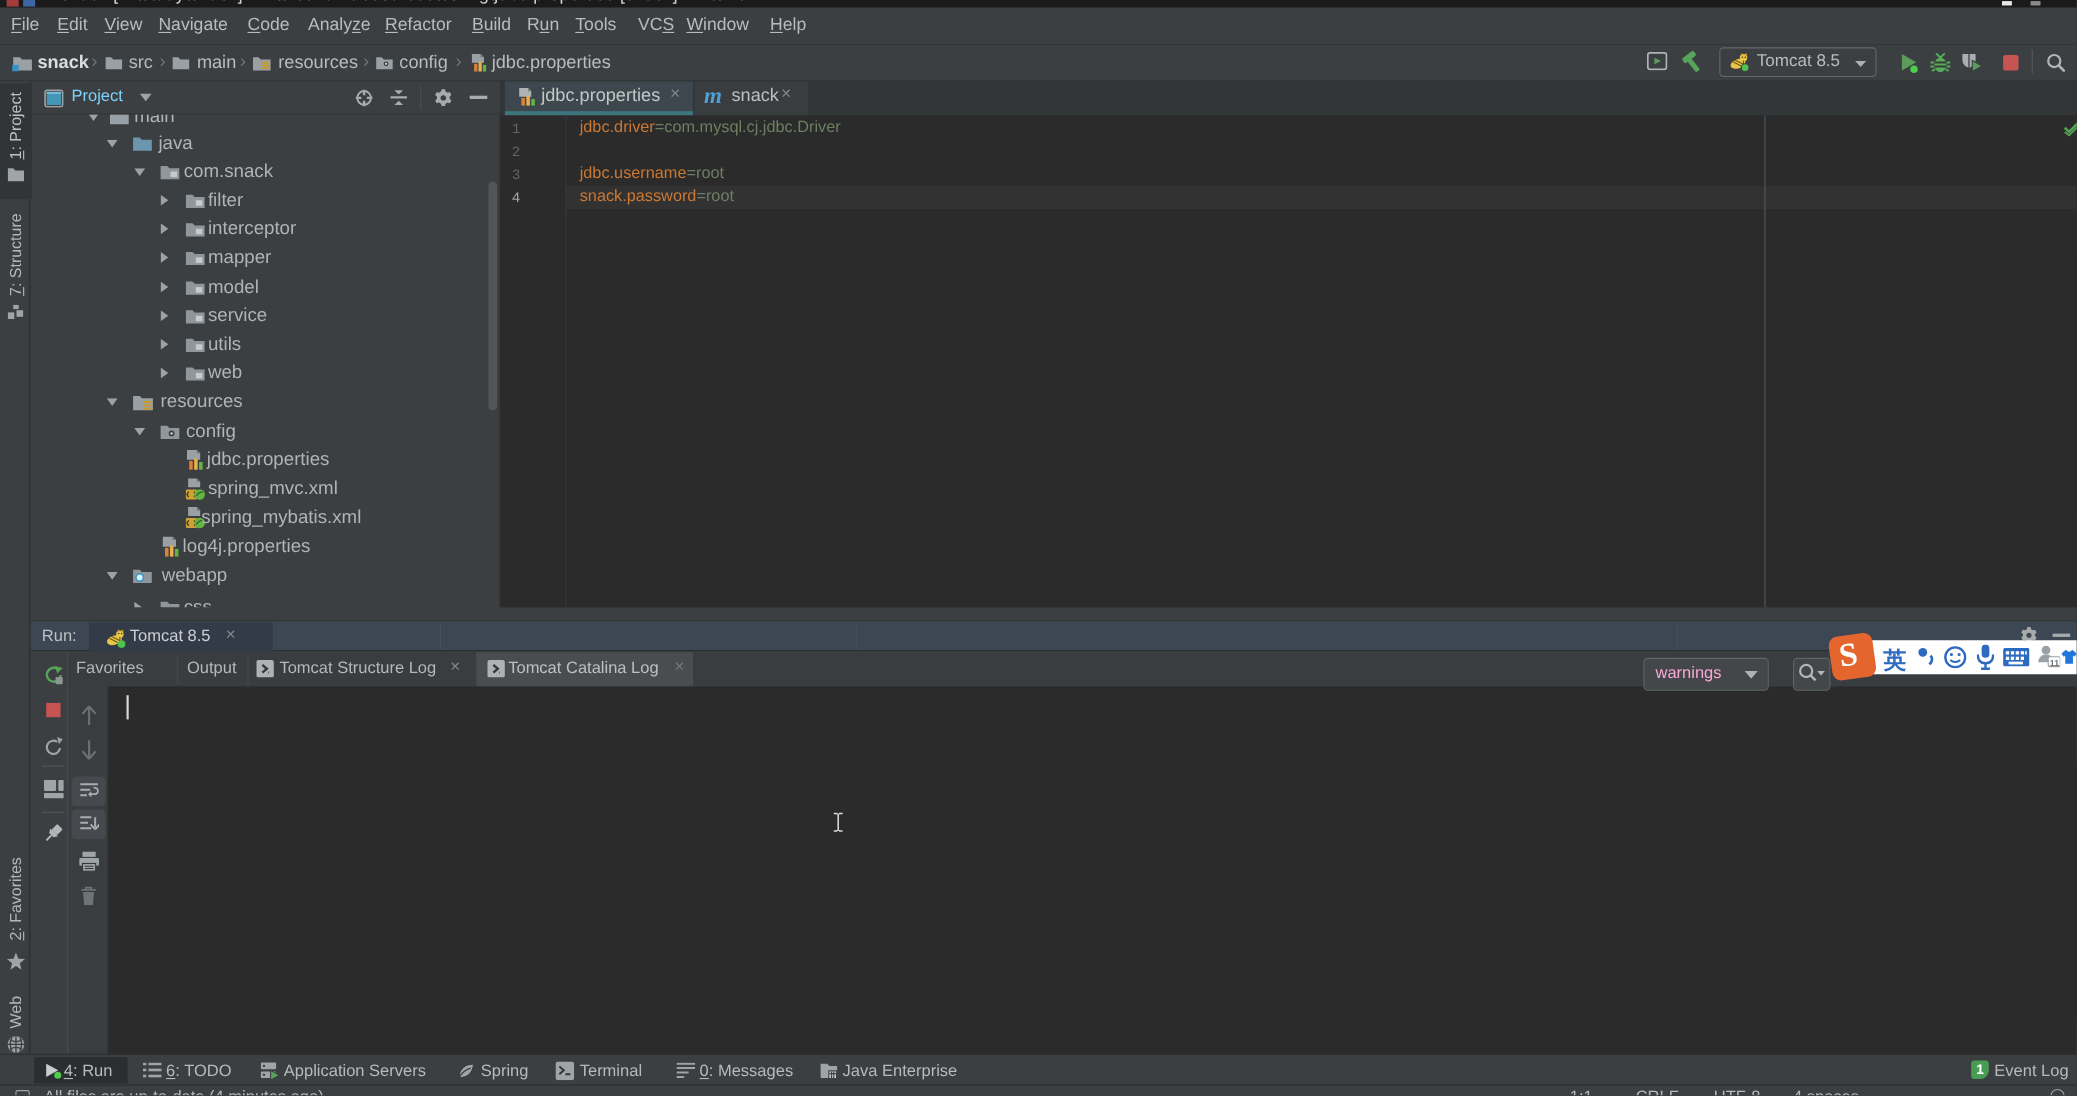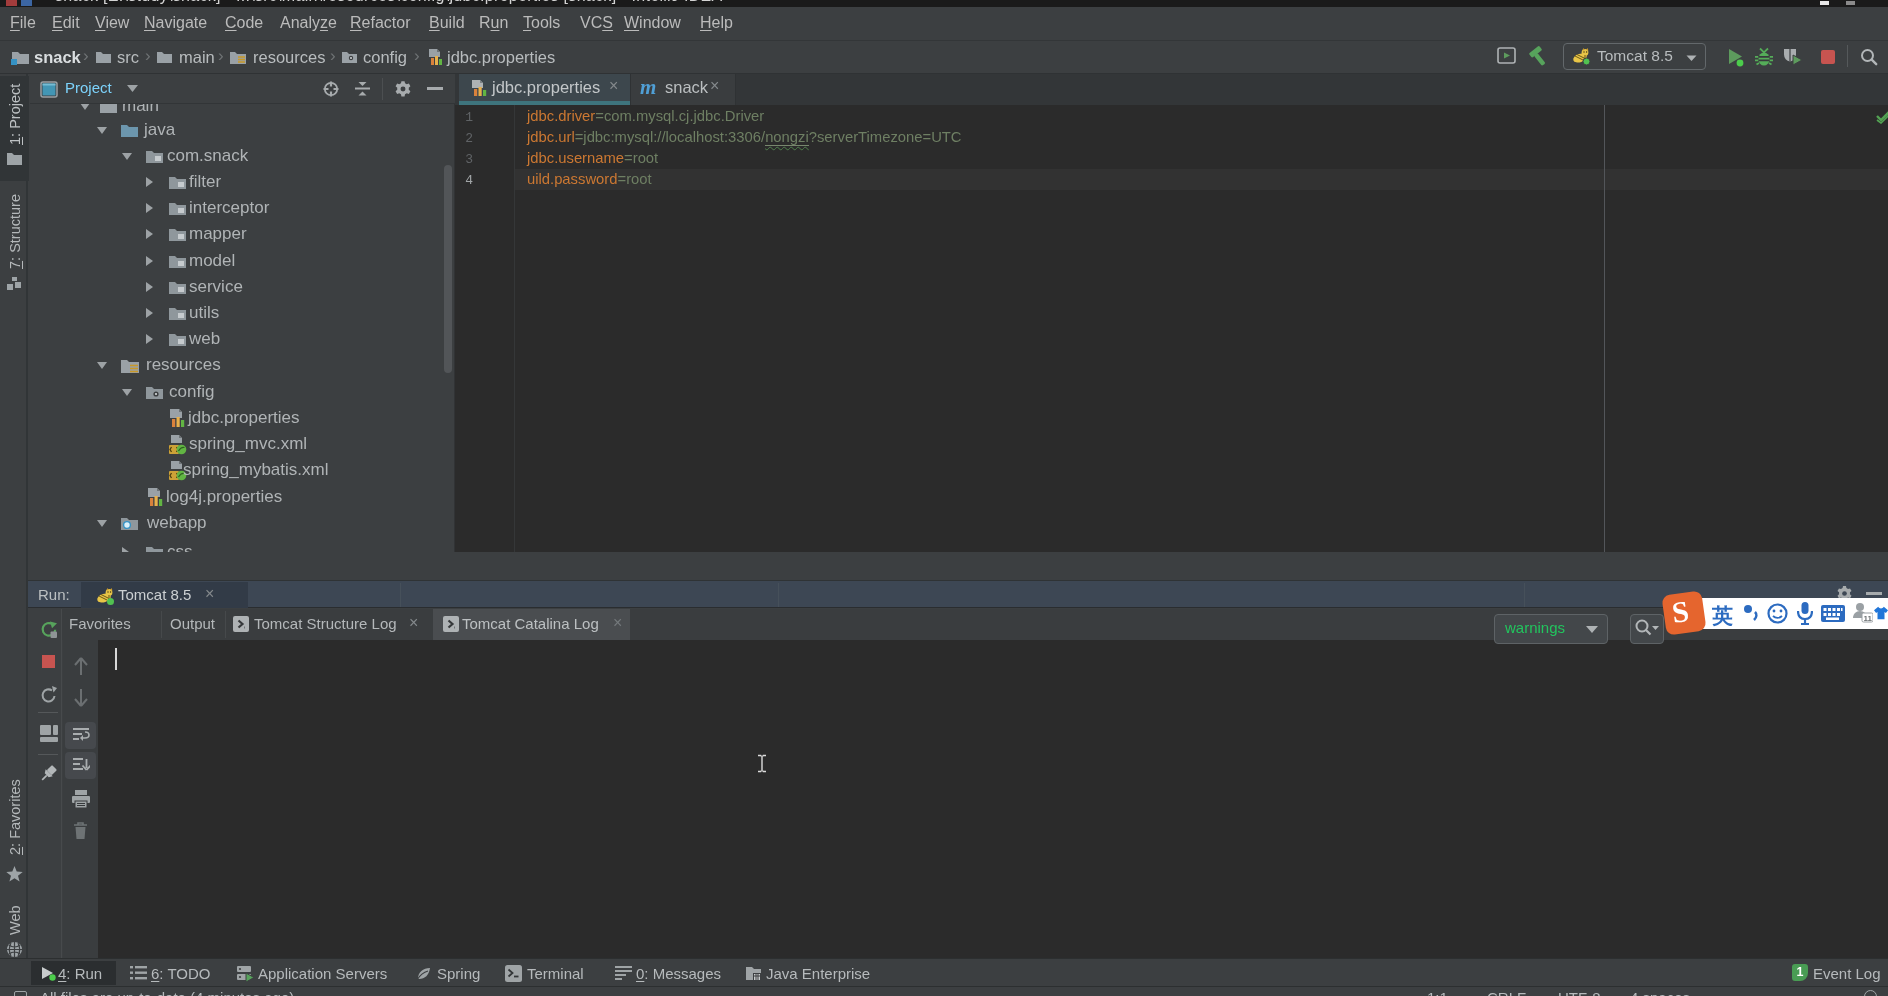--- a/index.html
+++ b/index.html
@@ -25,21 +25,21 @@
 #editor{left:455px;top:74px;width:1433px;height:478px;background:#2b2b2b}
 #tabbar{position:absolute;left:0;top:0;width:1433px;height:31px;background:#35383a}
 #edtab1{position:absolute;left:4px;top:0;width:171px;height:27px;background:#3d474d}
 #edtab1u{position:absolute;left:4px;top:27px;width:171px;height:4px;background:#3e747d}
 #edtab2{position:absolute;left:175px;top:0;width:106px;height:31px;background:#3a3d3f;border-left:1px solid #2f3234;border-right:1px solid #2f3234}
 .codeline{position:absolute;left:72px;font-family:Liberation Sans, sans-serif;font-size:14.8px;white-space:pre;letter-spacing:0}
 .lnum{position:absolute;width:18px;text-align:right;font-family:"Liberation Mono",monospace;font-size:13px;color:#606366}
 i1{color:#cc7832;font-style:normal}i2{color:#6e7f63;font-style:normal}
 i3{font-style:normal;border-bottom:1px solid #77876d;text-decoration:underline;text-decoration-style:wavy;text-decoration-color:#4f7f4c;text-underline-offset:4px;text-decoration-thickness:1px}
 
-#run{left:0;top:580px;width:1888px;height:406px;background:#3c3f41}
+#run{left:0;top:564px;width:1888px;height:406px;background:#3c3f41}
 #runhead{position:absolute;left:0;top:1px;width:1888px;height:27px;background:#3d4754;border-bottom:1px solid #2a2d30}
 #runtab{position:absolute;left:81px;top:1px;width:167px;height:26px;background:#323b47}
 #runtop{position:absolute;left:0;top:0;width:1888px;height:1px;background:#2f3335}
 #runtabs{position:absolute;left:31px;top:29px;width:1857px;height:31px;background:#3a3d3f}
 #console{position:absolute;left:98px;top:60px;width:1790px;height:346px;background:#2b2b2b}
 #rcol1{position:absolute;left:31px;top:29px;width:31px;height:377px;background:#3c3f41;border-right:1px solid #474a4c}
 #rcol2{position:absolute;left:63px;top:60px;width:35px;height:346px;background:#3a3d3f}
 
 #stripe2{left:0;top:958px;width:1888px;height:28px;background:#3c3f41;border-top:1px solid #2c2f30}
 #statusbar{left:0;top:986px;width:1888px;height:10px;background:#3c3f41;border-top:1px solid #2c2f30;overflow:hidden}
@@ -419,23 +419,22 @@
 </div>
 <div class="ab" style="left:0;top:31px;width:1433px;height:447px;background:#2b2b2b">
 <span class="ab" style="left:59px;top:64px;width:1374px;height:21px;background:#323232"></span>
 <span class="ab" style="left:59px;top:0;width:1px;height:447px;background:#353738"></span>
 <span class="ab" style="left:1149px;top:0;width:1px;height:447px;background:#53565a"></span>
 <span class="lnum" style="left:0;top:5px">1</span>
 <span class="lnum" style="left:0;top:26px">2</span>
 <span class="lnum" style="left:0;top:47px">3</span>
 <span class="lnum" style="left:0;top:68px;color:#a2a6a8">4</span>
 <span class="codeline" style="top:3px"><i1>jdbc.driver</i1><i2>=com.mysql.cj.jdbc.Driver</i2></span>
-<span class="codeline" style="top:24px"><i1>jdbc.url</i1><i2>=jdbc:mysql://localhost:3306/<i3>nongzi</i3>?serverTimezone=UTC</i2></span>
 <span class="codeline" style="top:45px"><i1>jdbc.username</i1><i2>=root</i2></span>
-<span class="codeline" style="top:66px"><i1>uild.password</i1><i2>=root</i2></span>
+<span class="codeline" style="top:66px"><i1>snack.password</i1><i2>=root</i2></span>
 <svg class="ab" style="left:1421px;top:4px" width="15" height="15" viewBox="0 0 15 15">
           <path d="M1 7l4 4 8-8" fill="none" stroke="#53a353" stroke-width="2.4"></path>
           <path d="M1 11l4 3 8-8" fill="none" stroke="#53a353" stroke-width="1.6"></path>
         </svg>
 </div>
 </div>
 
 <div class="ab" id="run">
 <div id="runtop"></div>
 <div id="runhead">
@@ -540,21 +539,21 @@
 </div>
 <div id="console">
 <span class="ab" style="left:17px;top:8px;width:2px;height:22px;background:#d8d8d8"></span>
 <svg class="ab" style="left:659px;top:114px" width="10" height="19" viewBox="0 0 10 19">
           <path d="M5 2.5v14M1 1.5h3.2M5.8 1.5H9M1 17.5h3.2M5.8 17.5H9M4.2 1.5v1M5.8 1.5v1M4.2 16.5v1M5.8 16.5v1" stroke="#dcdcdc" stroke-width="1.4" fill="none"></path>
         </svg>
 </div>
 
 <span class="ab" style="left:1494px;top:34px;width:114px;height:30px;background:#43474a;border:1px solid #5e6366;border-radius:4px"></span>
 <span class="ab" style="left:1630px;top:34px;width:34px;height:30px;background:#43474a;border:1px solid #5e6366;border-radius:4px"></span>
-<span class="ab" style="left:1505px;top:39px;color:#22c55e">warnings</span>
+<span class="ab" style="left:1505px;top:39px;color:#f9a8d4">warnings</span>
 <svg class="ab" style="left:1586px;top:46px" width="12" height="7" viewBox="0 0 12 7">
         <path d="M0 0h12L6 7z" fill="#aeb2b4"></path>
       </svg>
 <svg class="ab" style="left:1634px;top:38px" width="26" height="20" viewBox="0 0 26 20">
         <circle cx="8" cy="8" r="5.5" fill="none" stroke="#b2b6b8" stroke-width="2"></circle>
         <path d="M12 12l4.5 4.5" stroke="#b2b6b8" stroke-width="2.2"></path>
         <path d="M18 8h7l-3.5 4z" fill="#b2b6b8"></path>
       </svg>
 
 <div class="ab" style="left:1668px;top:18px;width:220px;height:31px;background:#ffffff;border-radius:6px 0 0 6px"></div>

